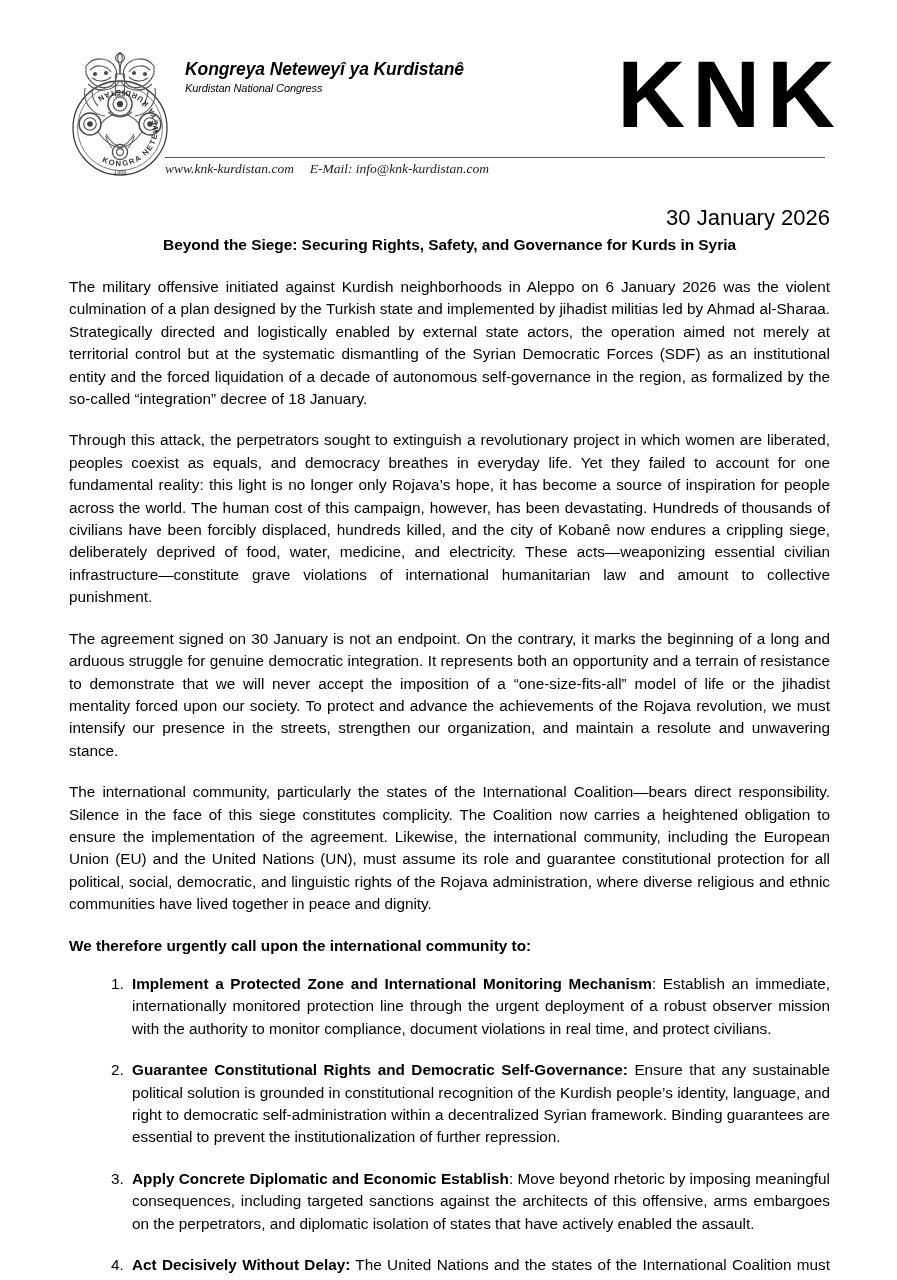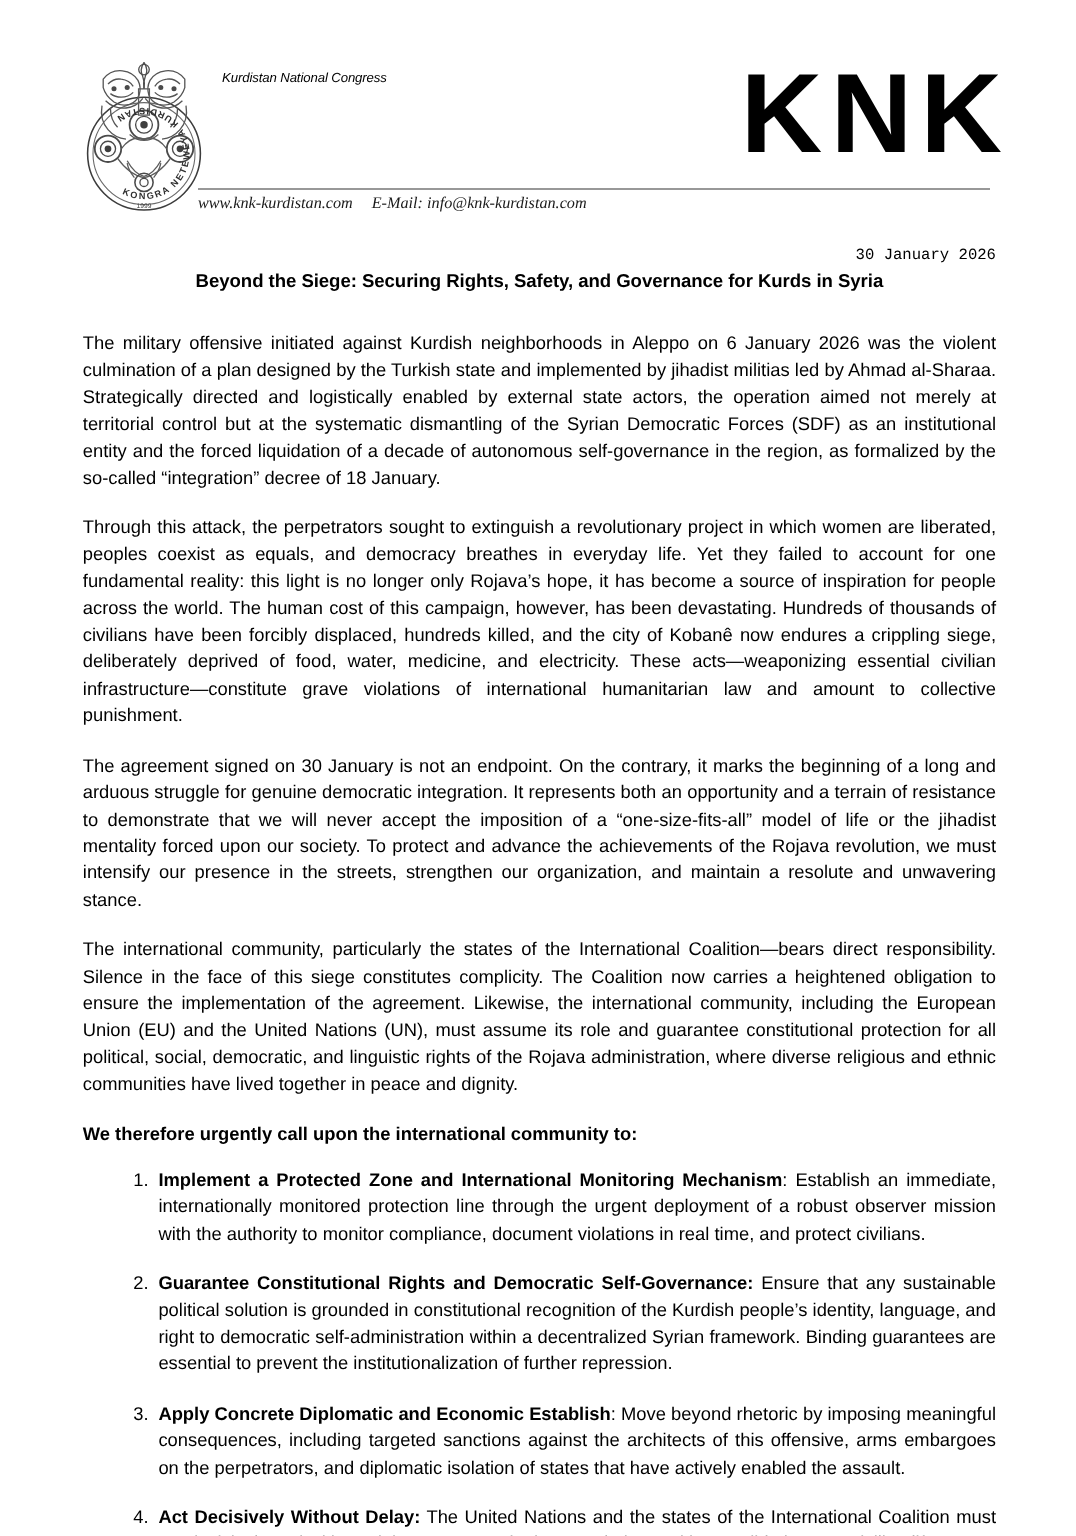--- a/index.html
+++ b/index.html
@@ -100,28 +100,27 @@
     top: 0;
     width: 761px;
   }
 
   .doc-date {
     position: absolute;
     left: 0;
     top: 205px;
     width: 761px;
     text-align: right;
-    font-size: 13px;
-    font-family: Liberation Mono, monospace;
+    font-size: 22px;
   }
 
   .doc-title {
     position: absolute;
     left: 0;
-    top: 226px;
+    top: 236px;
     width: 761px;
     text-align: center;
     font-size: 15.5px;
     font-weight: bold;
     letter-spacing: -0.05px;
   }
 
   .body-flow {
     position: absolute;
     left: 0;
@@ -233,20 +232,21 @@
         <path id="ringTextPath" d="M 52 84 m -38 0 a 38 38 0 1 0 76 0 a 38 38 0 1 0 -76 0"></path>
       </defs>
       <text font-family="'Liberation Sans', sans-serif" font-size="7.6" font-weight="bold" fill="#2e2e2e" letter-spacing="1.6">
         <textPath href="#ringTextPath" startOffset="17%">KONGRA NETEWEYA KURDISTAN</textPath>
       </text>
       <text x="52" y="129.5" text-anchor="middle" font-family="'Liberation Sans', sans-serif" font-size="5.6" fill="#3a3a3a">1999</text>
     </svg>
   </div>
 
   <div class="org-names">
+    <div class="org-name-ku">Kongreya Neteweyî ya Kurdistanê</div>
     <div class="org-name-en">Kurdistan National Congress</div>
   </div>
 
   <div class="knk-watermark">KNK</div>
 
   <div class="header-rule"></div>
 
   <div class="contact-line">
     <span>www.knk-kurdistan.com</span>
     <span class="sep"></span>

